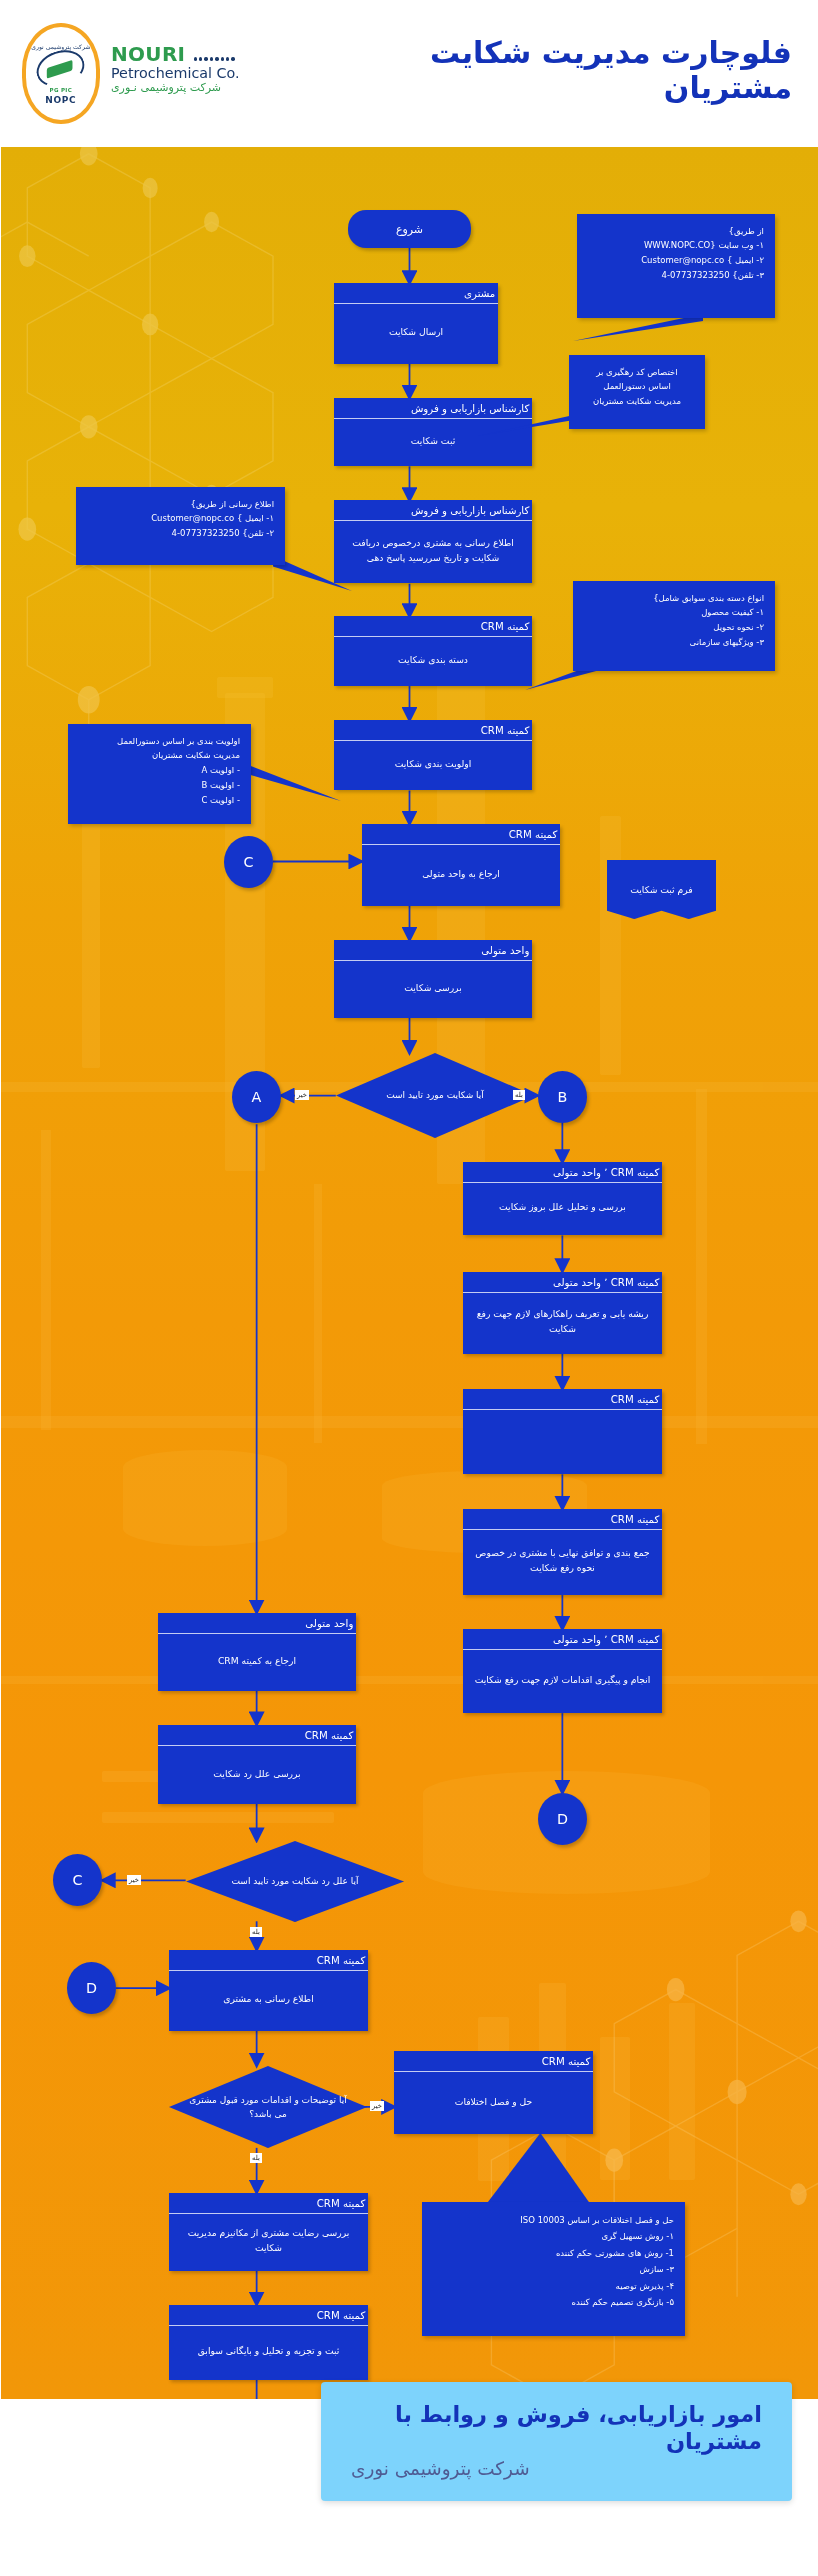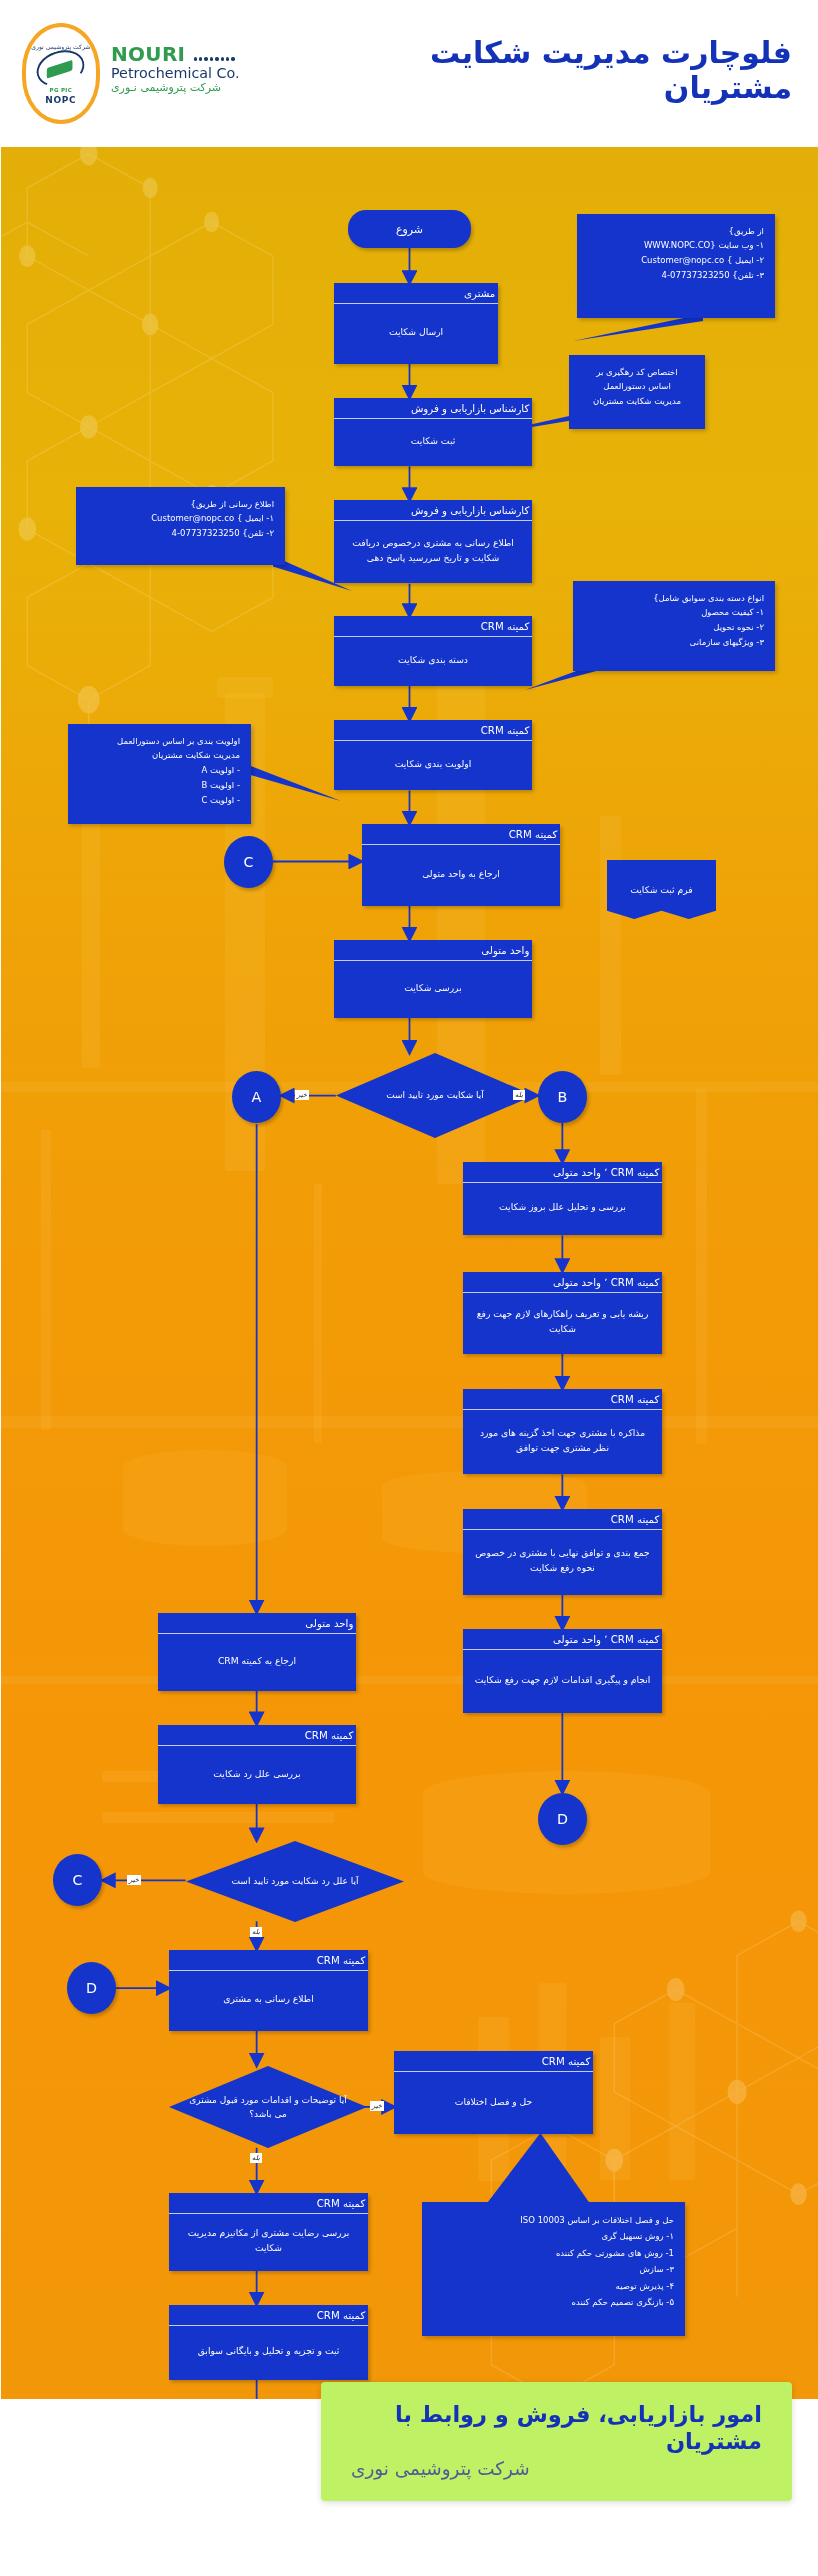--- a/index.html
+++ b/index.html
@@ -104,27 +104,27 @@
     font-size:8.5px; line-height:1.75; padding:9.6px 11px; text-align:right;
     box-shadow:2px 2.7px 4.1px rgba(0,0,0,.22);
   }
   .tail{ position:absolute; background:#1434CB; z-index:13; }
 
   
   #edges{ position:absolute; left:0; top:0; width:819px; height:2252px; z-index:8; }
 
   .edgelabel{
     position:absolute; background:#fff; color:#1a1a1a; font-size:6.8px;
-    padding:0.7px 2px; z-index:16; line-height:1.2;font-style:italic;
+    padding:0.7px 2px; z-index:16; line-height:1.2;
   }
 
   
   #footer-card{
     position:absolute; right:27px; top:2382px; width:471px; height:119px;
-    background:#bef264; border-radius:4.1px; z-index:40;
+    background:#7dd3fc; border-radius:4.1px; z-index:40;
     display:flex; flex-direction:column; align-items:flex-end; justify-content:center;
     padding:0 30px; box-shadow:0 2px 6.8px rgba(0,0,0,.14);
   }
   #footer-line1{ font-size:22.5px; font-weight:bold; color:#1332b8; line-height:1.2; }
   #footer-line2{ font-size:18.4px; color:#4f5b93; line-height:1.35; margin-top:2.7px; }
 </style>
 </head>
 <body>
 
 <div id="header">
@@ -347,21 +347,20 @@
     <div class="bdy" style="height:48px">بررسی و تحلیل علل بروز شکایت</div>
   </div>
 
   <div class="node" style="left:463px; top:1125px; width:199px; height:82px;">
     <div class="hdr">کمیته CRM ٬ واحد متولی</div>
     <div class="bdy" style="height:57px">ریشه یابی و تعریف راهکارهای لازم جهت رفع شکایت</div>
   </div>
 
   <div class="node" style="left:463px; top:1242px; width:199px; height:85px;">
     <div class="hdr">کمیته CRM</div>
-    <div class="bdy" style="height:61px">مذاکره با مشتری جهت اخذ گزینه های مورد نظر مشتری جهت توافق</div>
   </div>
 
   <div class="node" style="left:463px; top:1362px; width:199px; height:86px;">
     <div class="hdr">کمیته CRM</div>
     <div class="bdy" style="height:61px">جمع بندی و توافق نهایی با مشتری در خصوص نحوه رفع شکایت</div>
   </div>
 
   <div class="node" style="left:463px; top:1482px; width:199px; height:84px;">
     <div class="hdr">کمیته CRM ٬ واحد متولی</div>
     <div class="bdy" style="height:59px">انجام و پیگیری اقدامات لازم جهت رفع شکایت</div>

